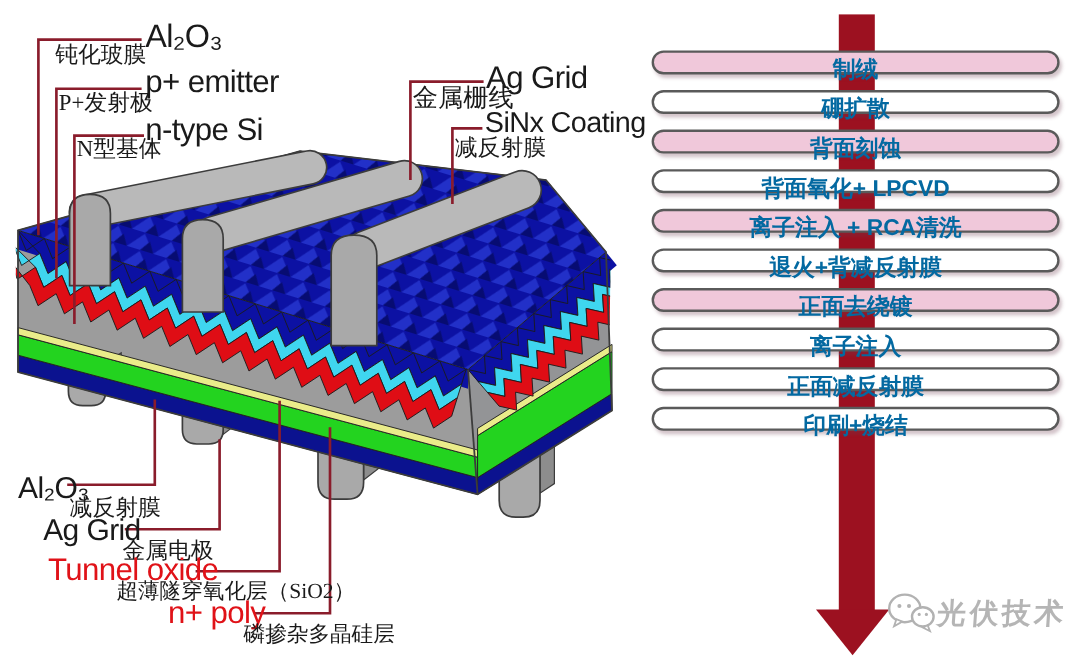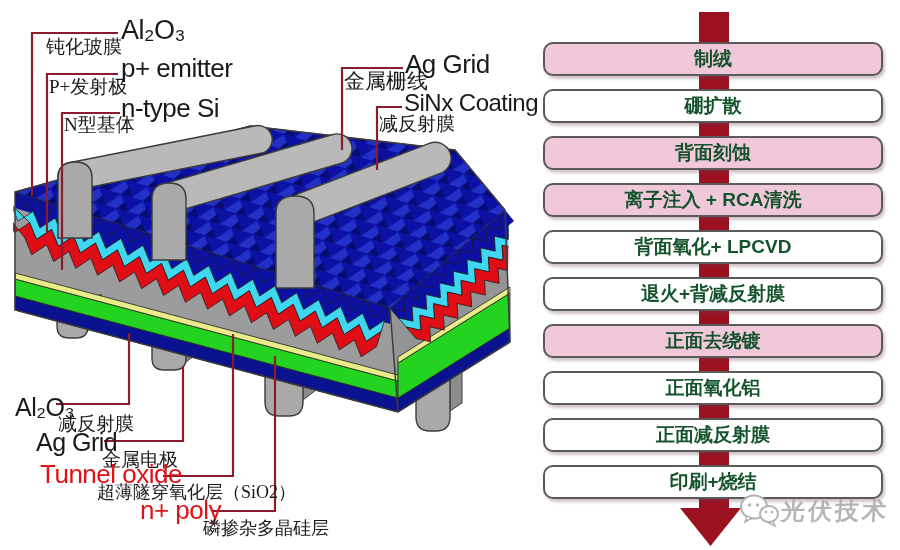--- a/index.html
+++ b/index.html
@@ -47,23 +47,23 @@
   #lab-jianfanbot   {left:58px; top:414px;font-size:19px;}
   #lab-aggridbot    {left:36px; top:429px;font-size:25px;}
   #lab-jinshudianji {left:102px;top:450px;font-size:19px;}
   #lab-tunneloxide  {left:40px; top:461px;font-size:26px;}
   #lab-chaobo       {left:97px; top:483px;font-size:18px;}
   #lab-npoly        {left:140px;top:497px;font-size:26px;}
   #lab-linchan      {left:203px;top:519px;font-size:18px;}
 
   
   .flow{position:absolute;left:543px;top:42px;width:340px;z-index:2;}
-  .fbox{box-sizing:border-box;height:34px;margin-bottom:13px;border-radius:10px;
+  .fbox{box-sizing:border-box;height:20px;margin-bottom:13px;border-radius:10px;
         border:2px solid var(--box_border);background:var(--box_white);
-        text-align:center;line-height:30px;font-weight:bold;font-size:19px;color:#14532d;
+        text-align:center;line-height:30px;font-weight:bold;font-size:19px;color:#0369a1;
         box-shadow:2px 3px 3px rgba(110,60,80,0.30);}
   .fbox.pink{background:var(--box_pink);}
 
   
   .wm{position:absolute;left:739px;top:492px;display:flex;align-items:center;z-index:5;}
   .wm-text{font-size:24px;font-weight:bold;color:var(--watermark_gray);letter-spacing:3px;
            transform:skewX(-4deg);opacity:0.95;}
 </style>
 </head>
 <body>
@@ -187,25 +187,25 @@
   <div class="lab zh" id="lab-jinshudianji">金属电极</div>
   <div class="lab en redtxt" id="lab-tunneloxide">Tunnel oxide</div>
   <div class="lab zh" id="lab-chaobo">超薄隧穿氧化层（SiO2）</div>
   <div class="lab en redtxt" id="lab-npoly">n+ poly</div>
   <div class="lab zh" id="lab-linchan">磷掺杂多晶硅层</div>
 
   <div class="flow">
     <div class="fbox pink">制绒</div>
     <div class="fbox">硼扩散</div>
     <div class="fbox pink">背面刻蚀</div>
+    <div class="fbox">背面氧化+ LPCVD</div>
     <div class="fbox pink">离子注入 + RCA清洗</div>
-    <div class="fbox">背面氧化+ LPCVD</div>
     <div class="fbox">退火+背减反射膜</div>
     <div class="fbox pink">正面去绕镀</div>
-    <div class="fbox">正面氧化铝</div>
+    <div class="fbox">离子注入</div>
     <div class="fbox">正面减反射膜</div>
     <div class="fbox">印刷+烧结</div>
   </div>
 
   <div class="wm">
     <svg width="42" height="38" viewBox="0 0 42 38">
       <ellipse cx="15" cy="15" rx="13" ry="11.5" fill="#ffffff" stroke="#b2b2b2" stroke-width="2"></ellipse>
       <path d="M8,24 L6,30 L13,26 Z" fill="#ffffff" stroke="#b2b2b2" stroke-width="1.5"></path>
       <circle cx="10.5" cy="13" r="1.7" fill="#b2b2b2"></circle>
       <circle cx="18.5" cy="13" r="1.7" fill="#b2b2b2"></circle>

